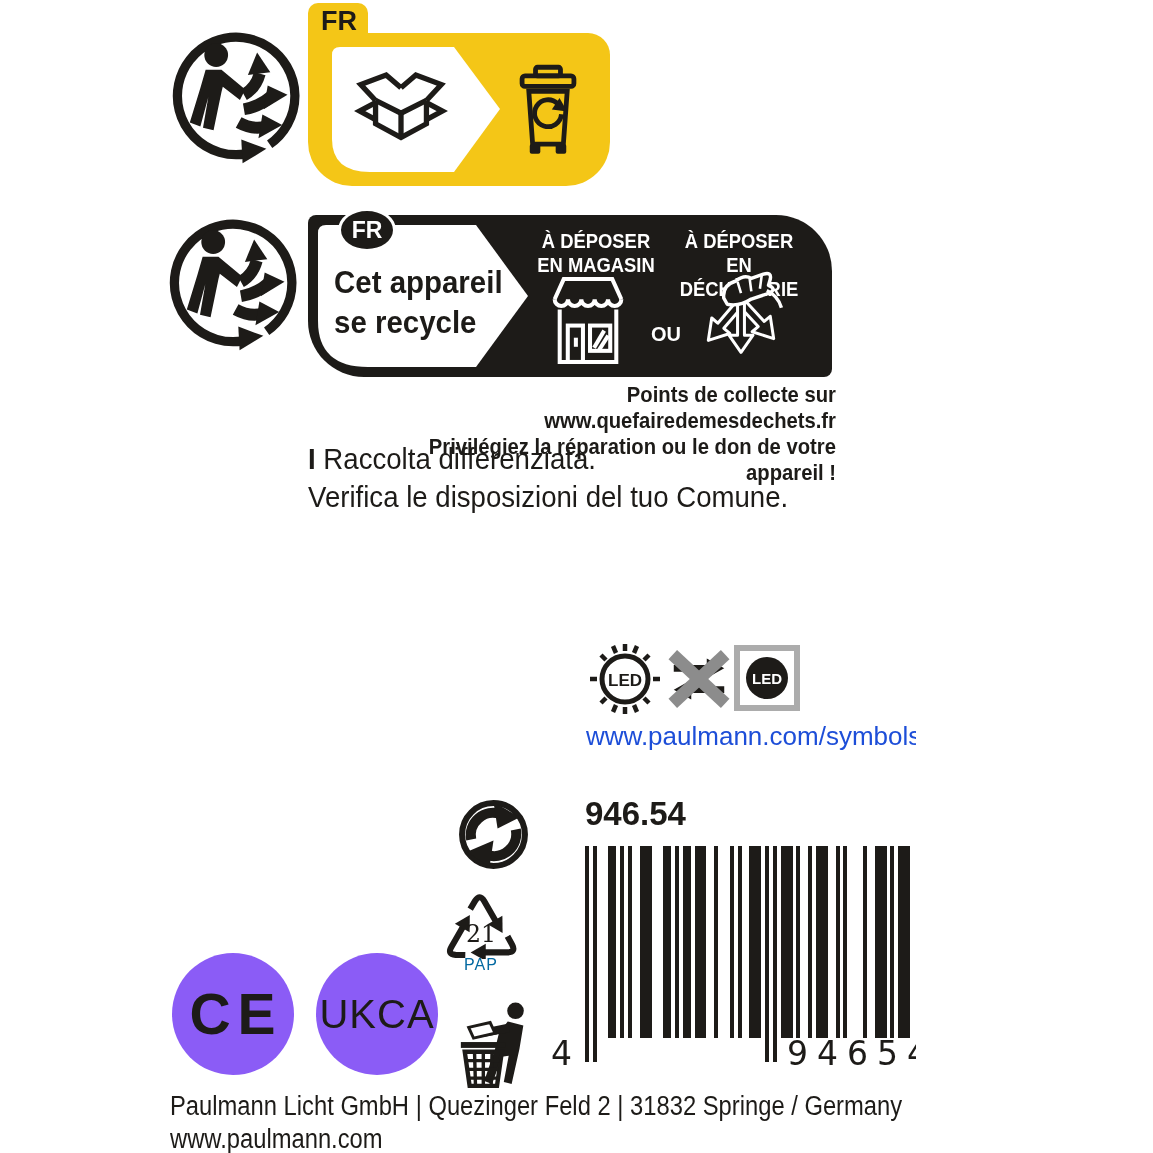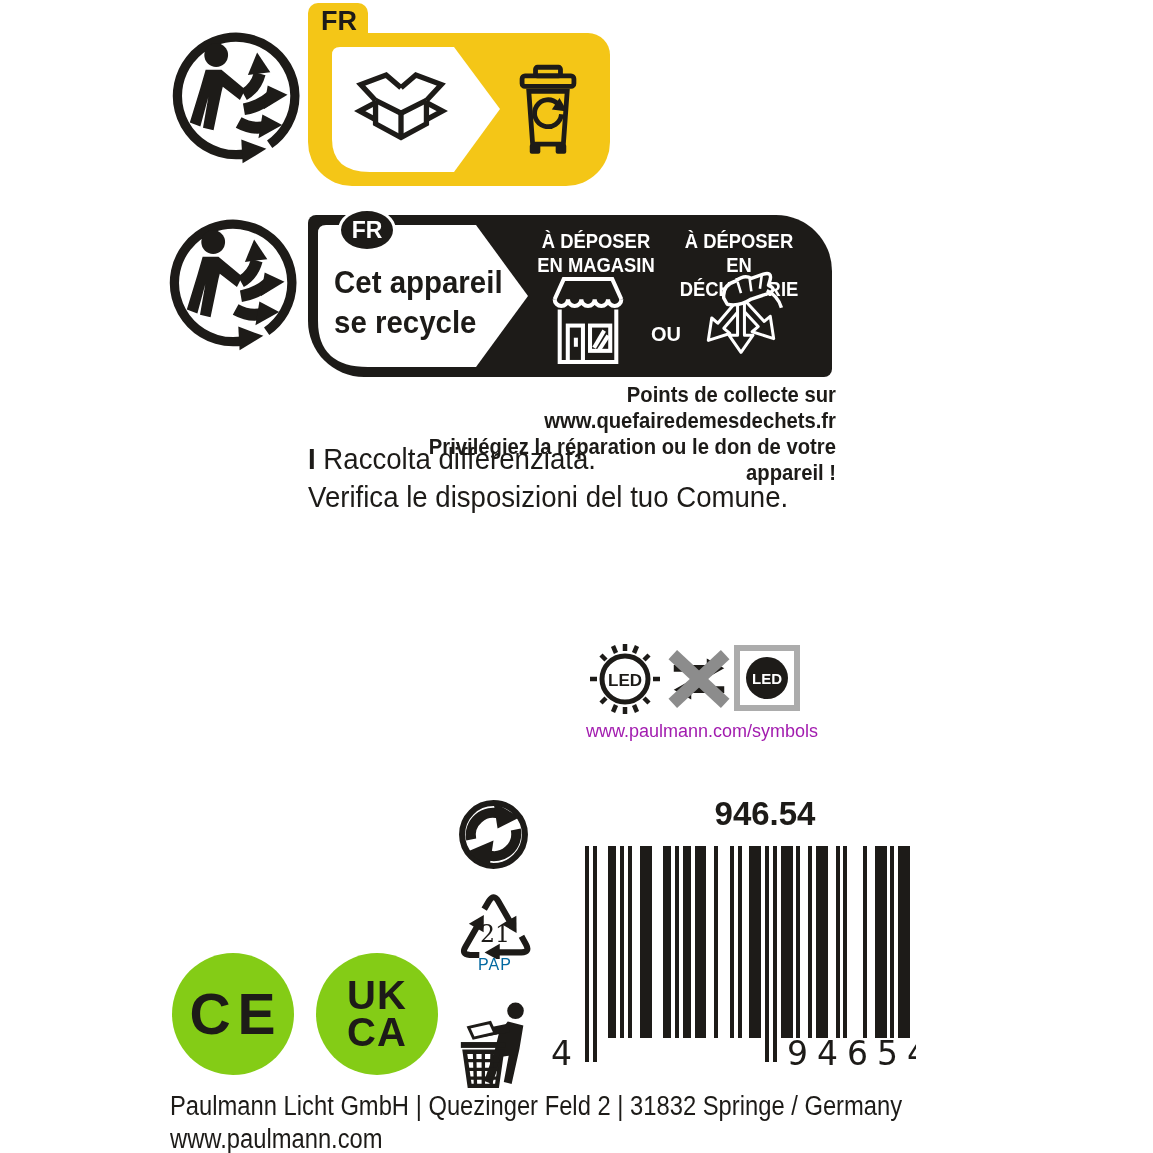--- a/index.html
+++ b/index.html
@@ -40,38 +40,38 @@
   .points{left:308px;top:382px;width:528px;text-align:right;font-weight:700;font-size:22px;
           line-height:26px;transform:scaleX(.92);transform-origin:right;}
   .italian{left:308px;top:440px;font-size:30px;line-height:38px;transform:scaleX(.92);
            transform-origin:left;}
   .italian b{font-weight:700;}
 
   .ledrow{left:586px;top:638px;height:82px;}
   .icon-sunled{position:absolute;left:0;top:0;}
   .icon-exchange{position:absolute;left:80px;top:8px;}
   .icon-ledsq{position:absolute;left:148px;top:7px;}
-  .symbols-url{left:586px;top:721px;font-size:18px;color:#a21caf;}
-
-  .itemno{left:585px;top:795px;width:360px;text-align:center;font-weight:600;font-size:33px;}
+  .symbols-url{left:586px;top:721px;font-size:26px;color:#1d4ed8;}
+
+  .itemno{left:585px;top:795px;width:360px;text-align:left;font-weight:600;font-size:33px;}
   .barcode{left:585px;top:846px;width:372px;height:232px;}
   .bc-num{position:absolute;top:188px;font-family:"DejaVu Sans",sans-serif;font-size:33px;color:#1d1b18;}
   .bc-first{left:-34px;}
   .bc-left{left:14px;width:170px;letter-spacing:9px;text-align:center;}
   .bc-right{left:202px;width:172px;letter-spacing:9px;text-align:right;}
   .bc-trailer{left:376px;}
 
   .green-dot{left:457px;top:797px;}
-  .pap{left:453px;top:889px;width:84px;text-align:center;}
+  .pap{left:439px;top:889px;width:84px;text-align:center;}
   .pap-label{font-size:16px;letter-spacing:1px;color:#0369a1;margin-top:-3px;}
-  .mark-circle{width:122px;height:122px;border-radius:50%;background:#84cc16;display:flex;
+  .mark-circle{width:122px;height:122px;border-radius:50%;background:#8b5cf6;display:flex;
                align-items:center;justify-content:center;color:#1d1b18;}
   .ce{left:172px;top:953px;font-weight:700;font-size:57px;letter-spacing:7px;padding-left:6px;box-sizing:border-box;}
-  .ukca{left:316px;top:953px;font-weight:700;font-size:40px;line-height:37px;text-align:right;
-        flex-direction:column;letter-spacing:1px;}
+  .ukca{left:316px;top:953px;font-weight:400;font-size:40px;line-height:37px;text-align:right;
+        letter-spacing:1px;}
   .tidyman{left:455px;top:1000px;}
 
   .footer{left:170px;top:1090px;font-size:27px;font-weight:500;line-height:33px;
           transform:scaleX(.88);transform-origin:left;white-space:nowrap;}
 </style>
 </head>
 <body>
 
 <div class="canvas">
 

